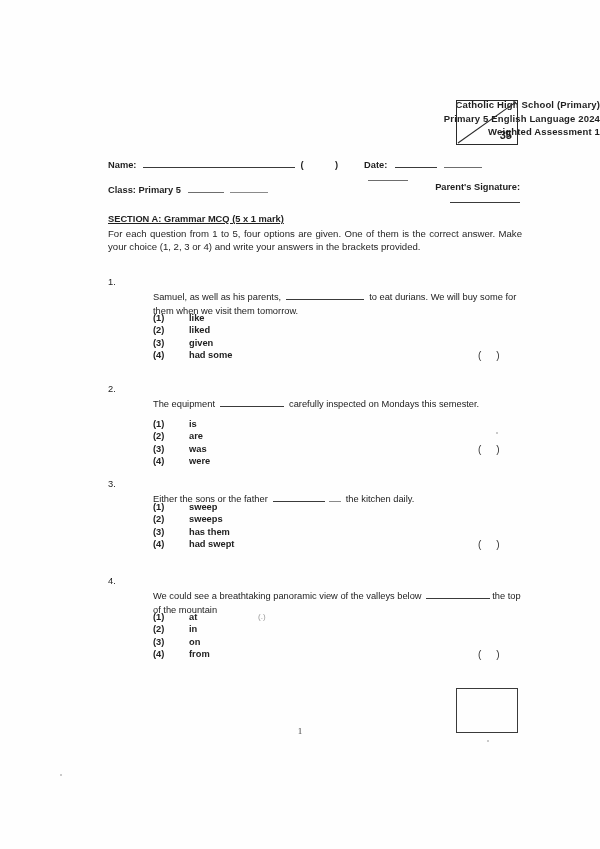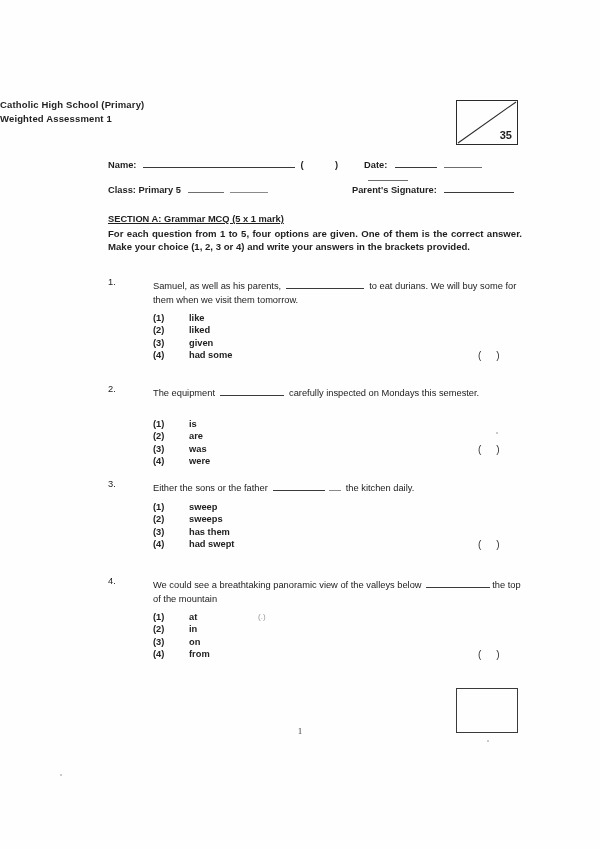--- a/index.html
+++ b/index.html
@@ -21,21 +21,21 @@
     inset: 0;
     background: #fefefe;
   }
 
   
   .header-block {
     position: absolute;
     left: 0;
     top: 98px;
     width: 600px;
-    text-align: left;
+    text-align: right;
   }
   .header-line {
     font-size: 9.5px;
     font-weight: bold;
     line-height: 13.5px;
     letter-spacing: 0.15px;
     color: #1f1f1f;
   }
 
   
@@ -82,39 +82,39 @@
     height: 10px;
     vertical-align: baseline;
   }
   .rule.dim { border-bottom-color: #6d6d6d; }
   .rule.faint { border-bottom-color: #8a8a8a; }
   .paren { display: inline-block; font-weight: bold; }
 
   .p-name   { position: absolute; left: 0;   top: 0; }
   .p-date   { position: absolute; left: 256px; top: 0; }
   .p-class  { position: absolute; left: 0;   top: 25px; }
-  .p-sig    { position: absolute; left: 244px; top: 25px; }
+  .p-sig    { position: absolute; left: 264px; top: 25px; text-align: right; }
 
   
   .section-head {
     position: absolute;
     left: 108px;
     top: 214px;
     font-size: 9.3px;
     font-weight: bold;
     text-decoration: underline;
     color: #1f1f1f;
   }
   .section-instructions {
     position: absolute;
     left: 108px;
     top: 227px;
     width: 414px;
     font-size: 9.6px;
-    font-weight: bold;
+    font-weight: normal;
     line-height: 13px;
     color: #1f1f1f;
     text-align: justify;
   }
 
   
   .question {
     position: absolute;
     left: 108px;
     width: 414px;
@@ -123,21 +123,21 @@
     position: absolute;
     left: 0;
     top: 0;
     width: 30px;
     font-size: 9.3px;
     color: #222;
   }
   .q-stem {
     position: absolute;
     left: 45px;
-    top: 1px;
+    top: 12px;
     width: 369px;
     font-size: 9.3px;
     line-height: 13.5px;
     color: #222;
   }
   .opts {
     position: absolute;
     left: 45px;
     font-weight: bold;
   }
@@ -196,20 +196,21 @@
   .speck.s2 { left: 60px;  top: 774px; }
   .speck.s3 { left: 496px; top: 432px; }
 </style>
 </head>
 <body>
 
 <div class="page">
 
   <div class="header-block">
     <div class="header-line">Catholic High School (Primary)</div>
+    <div class="header-line">Primary 5 English Language 2024</div>
     <div class="header-line">Weighted Assessment 1</div>
   </div>
 
   <div class="marks-box">
     <svg viewBox="0 0 62 45" preserveAspectRatio="none">
       <line x1="1" y1="44" x2="61" y2="1" stroke="#2a2a2a" stroke-width="1.1"></line>
     </svg>
     <span class="marks-value">35</span>
   </div>
 

